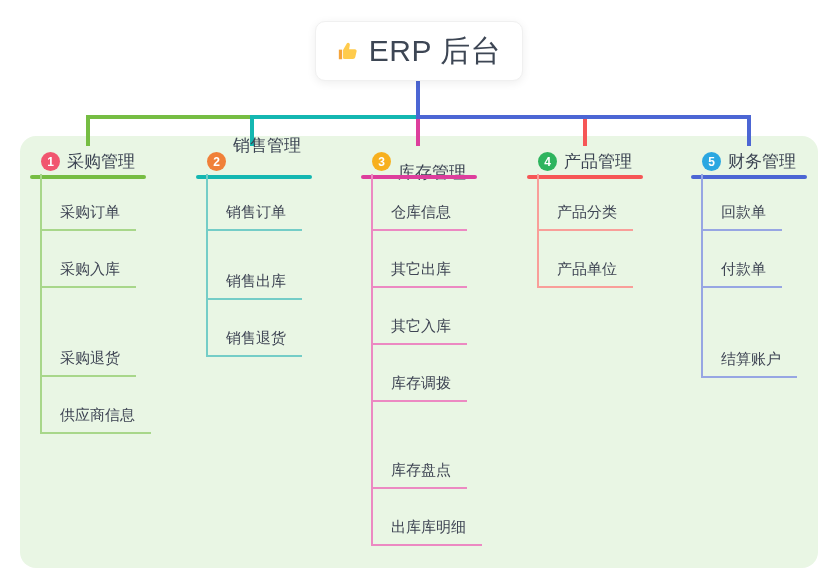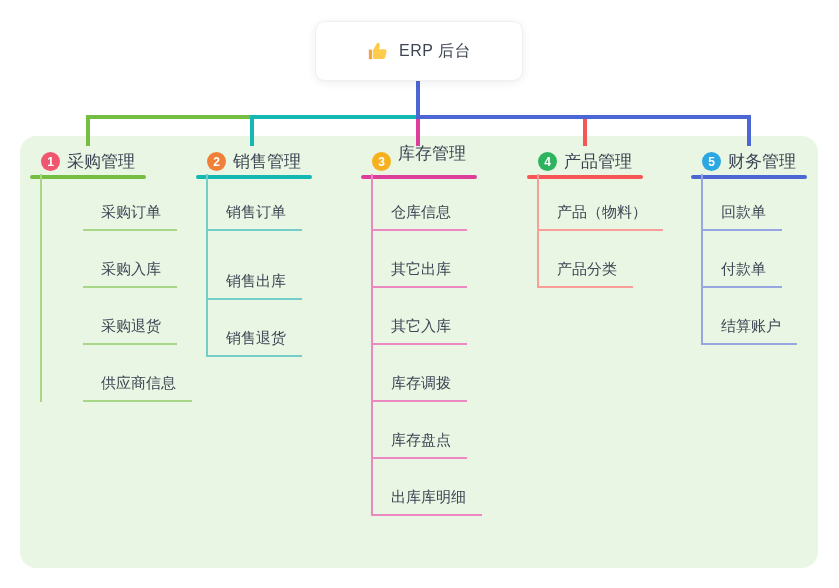--- a/index.html
+++ b/index.html
@@ -12,21 +12,21 @@
     position:absolute; left:20px; top:136px; width:798px; height:432px;
     border-radius:16px;
   }
   .root-node {
     position:absolute; left:315px; top:21px; width:208px; height:60px;
     background:#ffffff; border:1px solid #f0f0f0; border-radius:10px;
     box-shadow:0 2px 10px rgba(0,0,0,.07);
     display:flex; align-items:center; justify-content:center; gap:10px;
     box-sizing:border-box;
   }
-  .root-label { font-size:16px; color:#3d4654; letter-spacing:.5px; }
+  .root-label { font-size:30px; color:#3d4654; letter-spacing:.5px; }
   .thumb-icon { display:flex; align-items:center; }
   .seg { position:absolute; }
   .branch-header-label { position:absolute; font-size:17px; color:#3b4352; white-space:nowrap; }
   .badge {
     position:absolute; width:19px; height:19px; border-radius:50%;
     color:#fff; font-size:12px; font-weight:bold;
     display:flex; align-items:center; justify-content:center;
   }
   .head-line { position:absolute; height:4px; border-radius:2px; }
   .sub-col { position:absolute; border-left:2px solid; }
@@ -64,90 +64,90 @@
         <path fill="#FFCB4C" d="M6.6 20.2V10.8l4.1-6.9c.3-.5.8-.8 1.4-.8 1.2 0 2.1 1.1 1.9 2.3L13.2 10h6.3c1.3 0 2.2 1.2 1.9 2.4l-1.5 6.3a2.6 2.6 0 0 1-2.5 2H8.4c-.7 0-1.3-.2-1.8-.5z"></path>
       </svg>
     </span>
     <span class="root-label">ERP 后台</span>
   </div>
 
   <div id="branches">
       <div class="badge" style="left: 41px; top: 152px; background: rgb(241, 86, 111);">1</div>
       <div class="branch-header-label" style="left: 67px; top: 152px; line-height: 20px;">采购管理</div>
       <div class="head-line" style="left: 30px; top: 175px; width: 116px; background: rgb(118, 189, 67);"></div>
-      <div class="sub-col" style="left: 40px; top: 174px; border-left-color: rgb(168, 215, 138); padding-left: 41px;">
+      <div class="sub-col" style="left: 40px; top: 174px; border-left-color: rgb(168, 215, 138);">
         <div class="sub-item" style="border-bottom-color: rgb(168, 215, 138);">
           <span>采购订单</span>
         </div>
         <div class="sub-item" style="border-bottom-color: rgb(168, 215, 138);">
           <span>采购入库</span>
         </div>
-        <div class="sub-item" style="border-bottom-color: rgb(168, 215, 138);">
+        <div class="sub-item" style="border-bottom-color: rgb(168, 215, 138); margin-top: 32px;">
           <span>采购退货</span>
         </div>
         <div class="sub-item" style="border-bottom-color: rgb(168, 215, 138);">
           <span>供应商信息</span>
         </div>
       </div>
       <div class="badge" style="left: 207px; top: 152px; background: rgb(240, 128, 57);">2</div>
-      <div class="branch-header-label" style="left: 233px; top: 152px; line-height: 20px;">销售管理</div>
+      <div class="branch-header-label" style="left: 233px; top: 136px; line-height: 20px;">销售管理</div>
       <div class="head-line" style="left: 196px; top: 175px; width: 116px; background: rgb(20, 183, 177);"></div>
       <div class="sub-col" style="left: 206px; top: 174px; border-left-color: rgb(116, 205, 199);">
         <div class="sub-item" style="border-bottom-color: rgb(116, 205, 199);">
           <span>销售订单</span>
         </div>
         <div class="sub-item" style="border-bottom-color: rgb(116, 205, 199); margin-top: 12px;">
           <span>销售出库</span>
         </div>
         <div class="sub-item" style="border-bottom-color: rgb(116, 205, 199);">
           <span>销售退货</span>
         </div>
       </div>
       <div class="badge" style="left: 372px; top: 152px; background: rgb(247, 176, 30);">3</div>
-      <div class="branch-header-label" style="left: 398px; top: 144px; line-height: 20px;">库存管理</div>
+      <div class="branch-header-label" style="left: 398px; top: 164px; line-height: 20px; font-family: Liberation Mono, monospace;">库存管理</div>
       <div class="head-line" style="left: 361px; top: 175px; width: 116px; background: rgb(221, 62, 156);"></div>
       <div class="sub-col" style="left: 371px; top: 174px; border-left-color: rgb(236, 137, 194);">
         <div class="sub-item" style="border-bottom-color: rgb(236, 137, 194);">
           <span>仓库信息</span>
         </div>
         <div class="sub-item" style="border-bottom-color: rgb(236, 137, 194);">
           <span>其它出库</span>
         </div>
         <div class="sub-item" style="border-bottom-color: rgb(236, 137, 194);">
           <span>其它入库</span>
         </div>
         <div class="sub-item" style="border-bottom-color: rgb(236, 137, 194);">
           <span>库存调拨</span>
         </div>
-        <div class="sub-item" style="border-bottom-color: rgb(236, 137, 194);">
+        <div class="sub-item" style="border-bottom-color: rgb(236, 137, 194); margin-top: 30px;">
           <span>库存盘点</span>
         </div>
         <div class="sub-item" style="border-bottom-color: rgb(236, 137, 194);">
           <span>出库库明细</span>
         </div>
       </div>
       <div class="badge" style="left: 538px; top: 152px; background: rgb(46, 180, 94);">4</div>
       <div class="branch-header-label" style="left: 564px; top: 152px; line-height: 20px;">产品管理</div>
       <div class="head-line" style="left: 527px; top: 175px; width: 116px; background: rgb(246, 86, 86);"></div>
       <div class="sub-col" style="left: 537px; top: 174px; border-left-color: rgb(249, 158, 153);">
-        <div class="sub-item" style="border-bottom-color: rgb(249, 158, 153);">
-          <span>产品（物料）</span>
-        </div>
         <div class="sub-item" style="border-bottom-color: rgb(249, 158, 153); align-items: flex-end;">
           <span>产品分类</span>
+        </div>
+        <div class="sub-item" style="border-bottom-color: rgb(249, 158, 153);">
+          <span>产品单位</span>
         </div>
       </div>
       <div class="badge" style="left: 702px; top: 152px; background: rgb(43, 167, 225);">5</div>
       <div class="branch-header-label" style="left: 728px; top: 152px; line-height: 20px;">财务管理</div>
       <div class="head-line" style="left: 691px; top: 175px; width: 116px; background: rgb(76, 102, 212);"></div>
       <div class="sub-col" style="left: 701px; top: 174px; border-left-color: rgb(151, 166, 227); text-align: center;">
         <div class="sub-item" style="border-bottom-color: rgb(151, 166, 227);">
           <span>回款单</span>
         </div>
         <div class="sub-item" style="border-bottom-color: rgb(151, 166, 227);">
           <span>付款单</span>
         </div>
-        <div class="sub-item" style="border-bottom-color: rgb(151, 166, 227);">
+        <div class="sub-item" style="border-bottom-color: rgb(151, 166, 227); margin-top: 33px;">
           <span>结算账户</span>
         </div>
       </div>
     </div>
 </div>
 
 </body></html>

